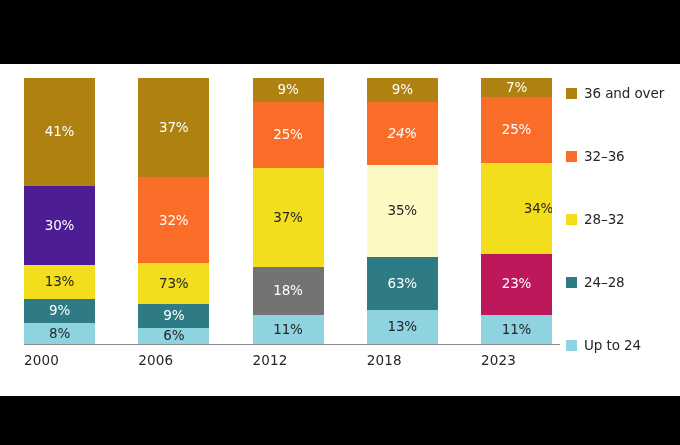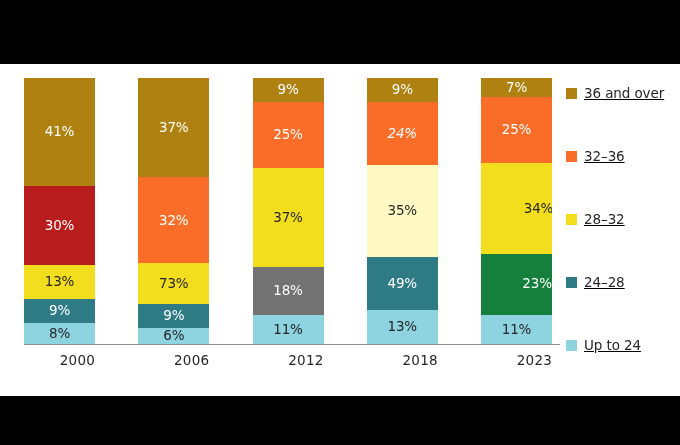--- a/index.html
+++ b/index.html
@@ -84,37 +84,36 @@
   #cat-labels {
     position: absolute;
     left: 0;
     top: 274px;
     width: 528px;
     display: flex;
     justify-content: space-between;
   }
   .cat-label {
     width: 71px;
-    text-align: right;
+    text-align: left;
     font-size: 13.5px;
     color: #262626;
     letter-spacing: 0.2px;
   }
 
   
   #legend {
     position: absolute;
     left: 566px;
     top: 20px;
     width: 112px;
     height: 270px;
     display: flex;
     flex-direction: column;
     justify-content: space-between;
-    text-decoration: underline;
   }
   .legend-item {
     display: flex;
     align-items: center;
     height: 18px;
   }
   .legend-swatch {
     width: 11px;
     height: 11px;
     flex: 0 0 11px;
@@ -137,21 +136,21 @@
 
   <div id="canvas">
 
     <div id="plot">
 
       <div id="bars">
           <div class="bar-col">
             <div class="seg" style="background: rgb(174, 129, 17); height: 40.5941%;">
               <span class="seg-label lbl-light">41%</span>
             </div>
-            <div class="seg" style="background: #b91c1c; height: 29.703%;">
+            <div class="seg" style="background: #4c1d95; height: 29.703%;">
               <span class="seg-label lbl-light">30%</span>
             </div>
             <div class="seg" style="background: rgb(242, 222, 28); height: 12.8713%;">
               <span class="seg-label lbl-dark">13%</span>
             </div>
             <div class="seg" style="background: rgb(46, 123, 133); height: 8.91089%;">
               <span class="seg-label lbl-light">9%</span>
             </div>
             <div class="seg" style="background: rgb(141, 211, 224); height: 7.92079%;">
               <span class="seg-label lbl-dark">8%</span>
@@ -195,37 +194,37 @@
             <div class="seg" style="background: rgb(174, 129, 17); height: 8.91089%;">
               <span class="seg-label lbl-light">9%</span>
             </div>
             <div class="seg" style="background: rgb(249, 109, 41); height: 23.7624%; font-style: italic;">
               <span class="seg-label lbl-light">24%</span>
             </div>
             <div class="seg" style="background: #fef9c3; height: 34.6535%;">
               <span class="seg-label lbl-dark">35%</span>
             </div>
             <div class="seg" style="background: rgb(46, 123, 133); height: 19.802%;">
-              <span class="seg-label lbl-light">49%</span>
+              <span class="seg-label lbl-light">63%</span>
             </div>
             <div class="seg" style="background: rgb(141, 211, 224); height: 12.8713%;">
               <span class="seg-label lbl-dark">13%</span>
             </div>
           </div>
           <div class="bar-col">
             <div class="seg" style="background: rgb(174, 129, 17); height: 7%;">
               <span class="seg-label lbl-light">7%</span>
             </div>
             <div class="seg" style="background: rgb(249, 109, 41); height: 25%;">
               <span class="seg-label lbl-light">25%</span>
             </div>
             <div class="seg" style="background: rgb(242, 222, 28); height: 34%; padding-left: 44px;">
               <span class="seg-label lbl-dark">34%</span>
             </div>
-            <div class="seg" style="background: #15803d; height: 23%; justify-content: flex-end;">
+            <div class="seg" style="background: #be185d; height: 23%;">
               <span class="seg-label lbl-light">23%</span>
             </div>
             <div class="seg" style="background: rgb(141, 211, 224); height: 11%;">
               <span class="seg-label lbl-dark">11%</span>
             </div>
           </div>
         </div>
 
       <div id="axis-line"></div>
 

